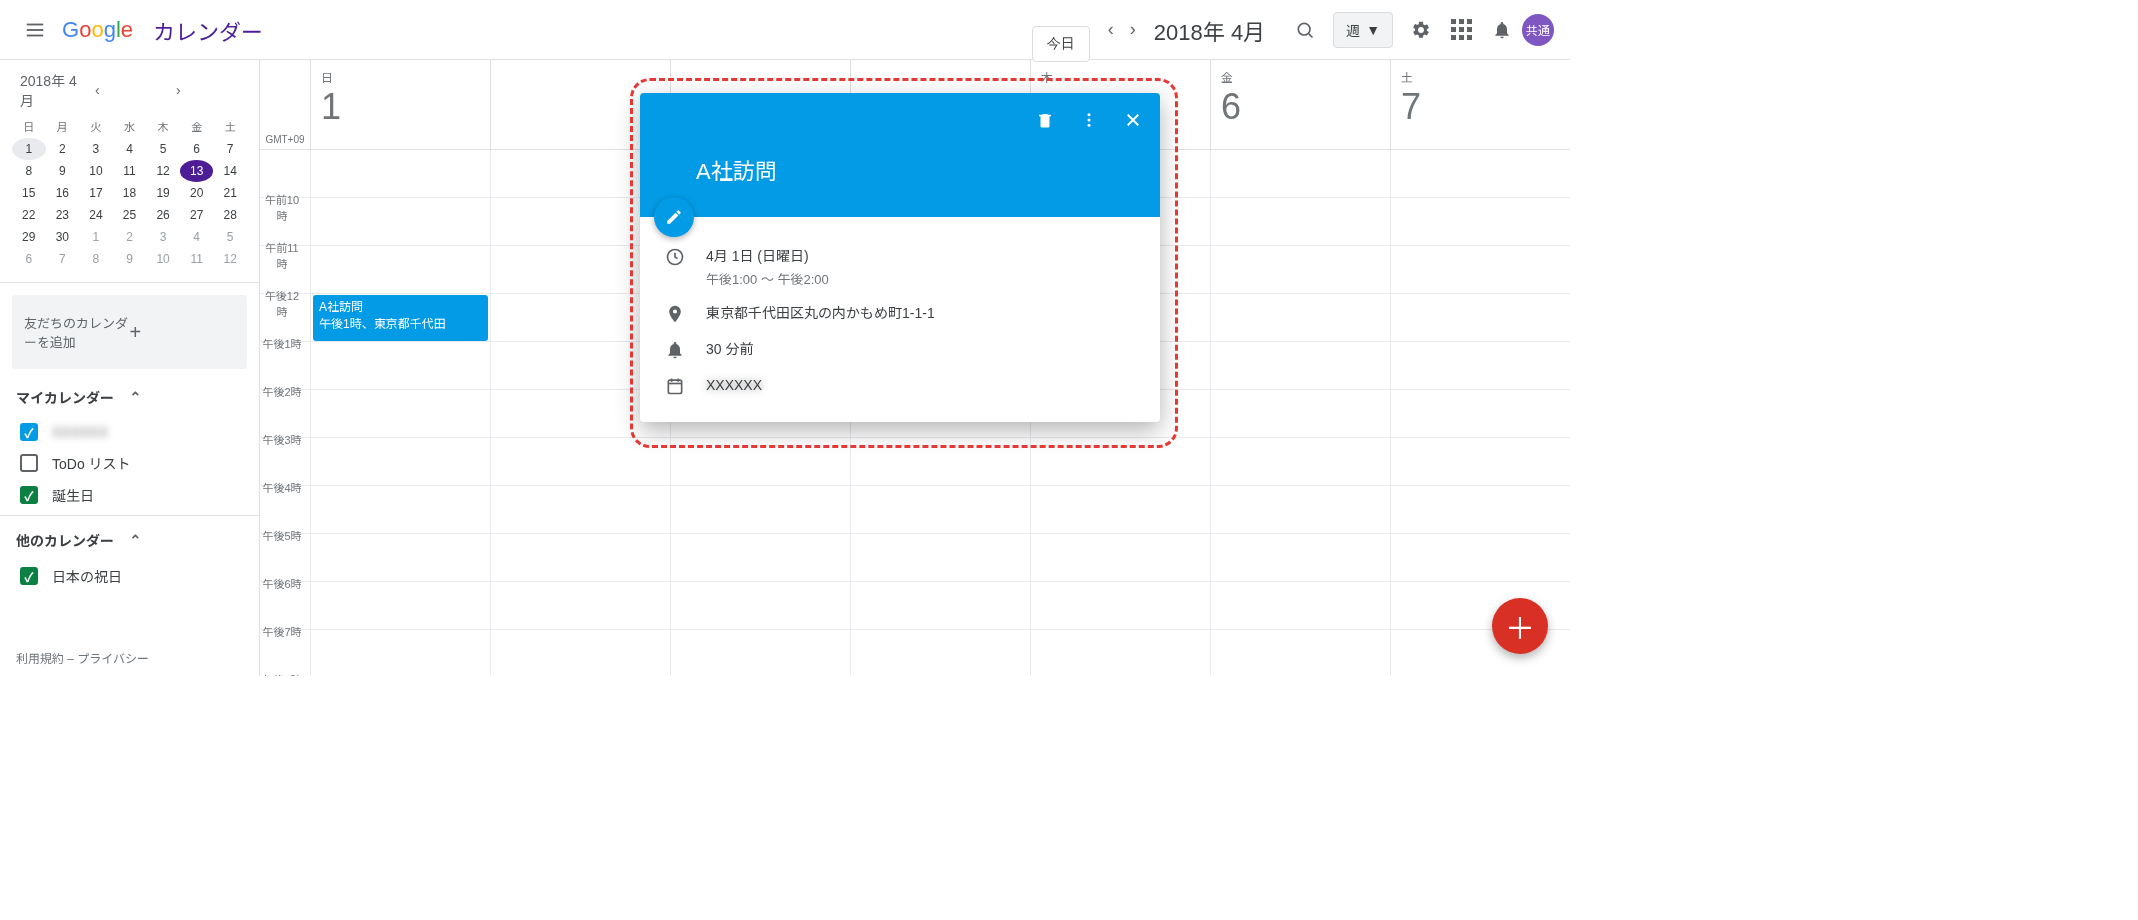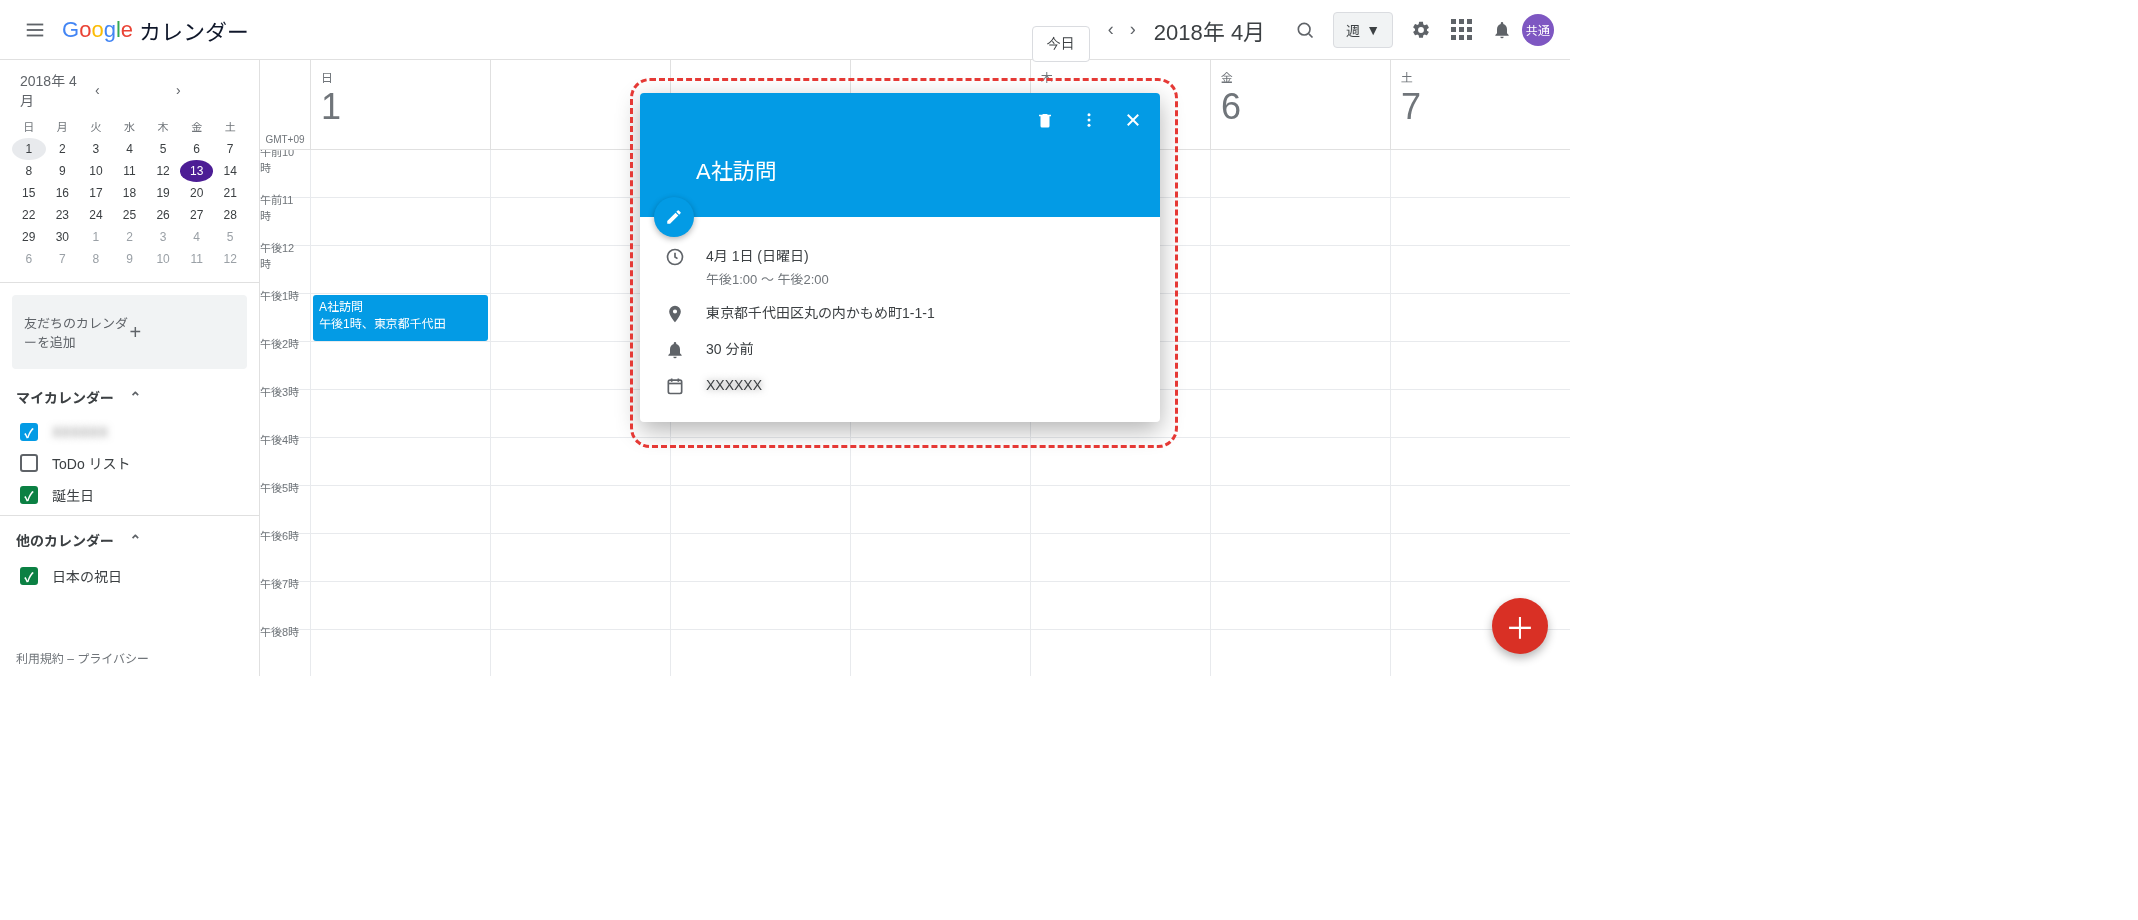--- a/index.html
+++ b/index.html
@@ -3,21 +3,21 @@
 <meta charset="utf-8">
 <style>
 * { box-sizing: border-box; margin: 0; padding: 0; }
 body { font-family: "Helvetica Neue", Arial, "Hiragino Sans", "Noto Sans JP", sans-serif; background: #fff; color: #3c4043; width: 1570px; height: 676px; overflow: hidden; position: relative; }
 
 
 .hdr { display: flex; align-items: center; height: 60px; padding: 16px 16px; border-bottom: 1px solid #e0e0e0; }
 .hamburger { color:#5f6368; cursor:pointer; padding:8px; }
 .logo { display:flex; align-items:center; gap:4px; margin-left:8px; font-size:22px; }
 .logo .g1{color:#4285F4}.logo .g2{color:#EA4335}.logo .g3{color:#FBBC05}.logo .g4{color:#4285F4}.logo .g5{color:#34A853}.logo .g6{color:#EA4335}
-.logo-prod { color:#0f172a; font-weight:400; margin-left:2px; }
+.logo-prod { color:#4c1d95; font-weight:400; margin-left:16px; }
 .hdr-spacer { flex:1; }
 .hdr-btn { height:36px; padding:0 14px; border:1px solid #dadce0; border-radius:4px; background:#fff; font-size:14px; color:#3c4043; margin-right:10px;margin-top:28px; }
 .navchev { color:#5f6368; padding:6px 8px; font-size:18px; cursor:pointer; }
 .hdr-date { font-size:22px; color:#3c4043; margin:0 20px 0 10px; }
 .hicon { color:#5f6368; padding:8px 10px; cursor:pointer; font-size:18px; }
 .view-dd { display:flex; align-items:center; gap:6px; height:36px; padding:0 12px; border:1px solid #dadce0; border-radius:4px; background:#f1f3f4; font-size:14px; color:#3c4043; margin:0 8px; }
 .avatar { width:32px; height:32px; border-radius:50%; background:#7e57c2; color:#fff; display:flex; align-items:center; justify-content:center; font-size:12px; }
 .apps-icon{display:grid;grid-template-columns:repeat(3,5px);grid-template-rows:repeat(3,5px);gap:3px;}
 .apps-icon span{background:#5f6368;width:5px;height:5px;}
 
@@ -52,21 +52,21 @@
 
 
 .calwrap{flex:1;position:relative;overflow:hidden;}
 .dayhdr{display:flex;height:90px;border-bottom:1px solid #e0e0e0;}
 .tzcol{width:50px;display:flex;align-items:flex-end;justify-content:center;font-size:10px;color:#70757a;padding-bottom:4px;}
 .daycol{flex:1;border-left:1px solid #e0e0e0;padding:8px 0 0 10px;}
 .daycol .dow{font-size:12px;color:#70757a;}
 .daycol .dnum{font-size:36px;color:#70757a;font-weight:400;line-height:1.2;}
 .timebody{position:absolute;top:90px;left:0;right:0;bottom:0;overflow:hidden;}
 .hourrow{display:flex;height:48px;border-bottom:1px solid #e8eaed;}
-.hourlbl{width:50px;font-size:11px;color:#70757a;text-align:left;padding-right:6px;transform:translateY(-7px);}
+.hourlbl{width:50px;font-size:11px;color:#70757a;text-align:center;padding-right:6px;transform:translateY(-7px);margin-top:48px;}
 .slot{flex:1;border-left:1px solid #e8eaed;position:relative;}
 
 .event{position:absolute;left:2px;right:2px;top:1px;height:46px;background:#039be5;color:#fff;border-radius:3px;padding:2px 6px;font-size:12px;overflow:hidden;cursor:pointer;}
 .event .eline{white-space:nowrap;overflow:hidden;text-overflow:ellipsis;}
 
 
 .popup{position:absolute;left:380px;top:33px;width:520px;background:#fff;border-radius:4px;box-shadow:0 8px 24px rgba(0,0,0,.3);z-index:50;}
 .pop-hdr{background:#039be5;color:#fff;padding:26px 24px 32px;border-radius:4px 4px 0 0;position:relative;}
 .pop-hdr .title{font-size:22px;margin-top:34px;margin-left:32px;}
 .pop-icons{position:absolute;top:10px;right:10px;display:flex;gap:10px;}

